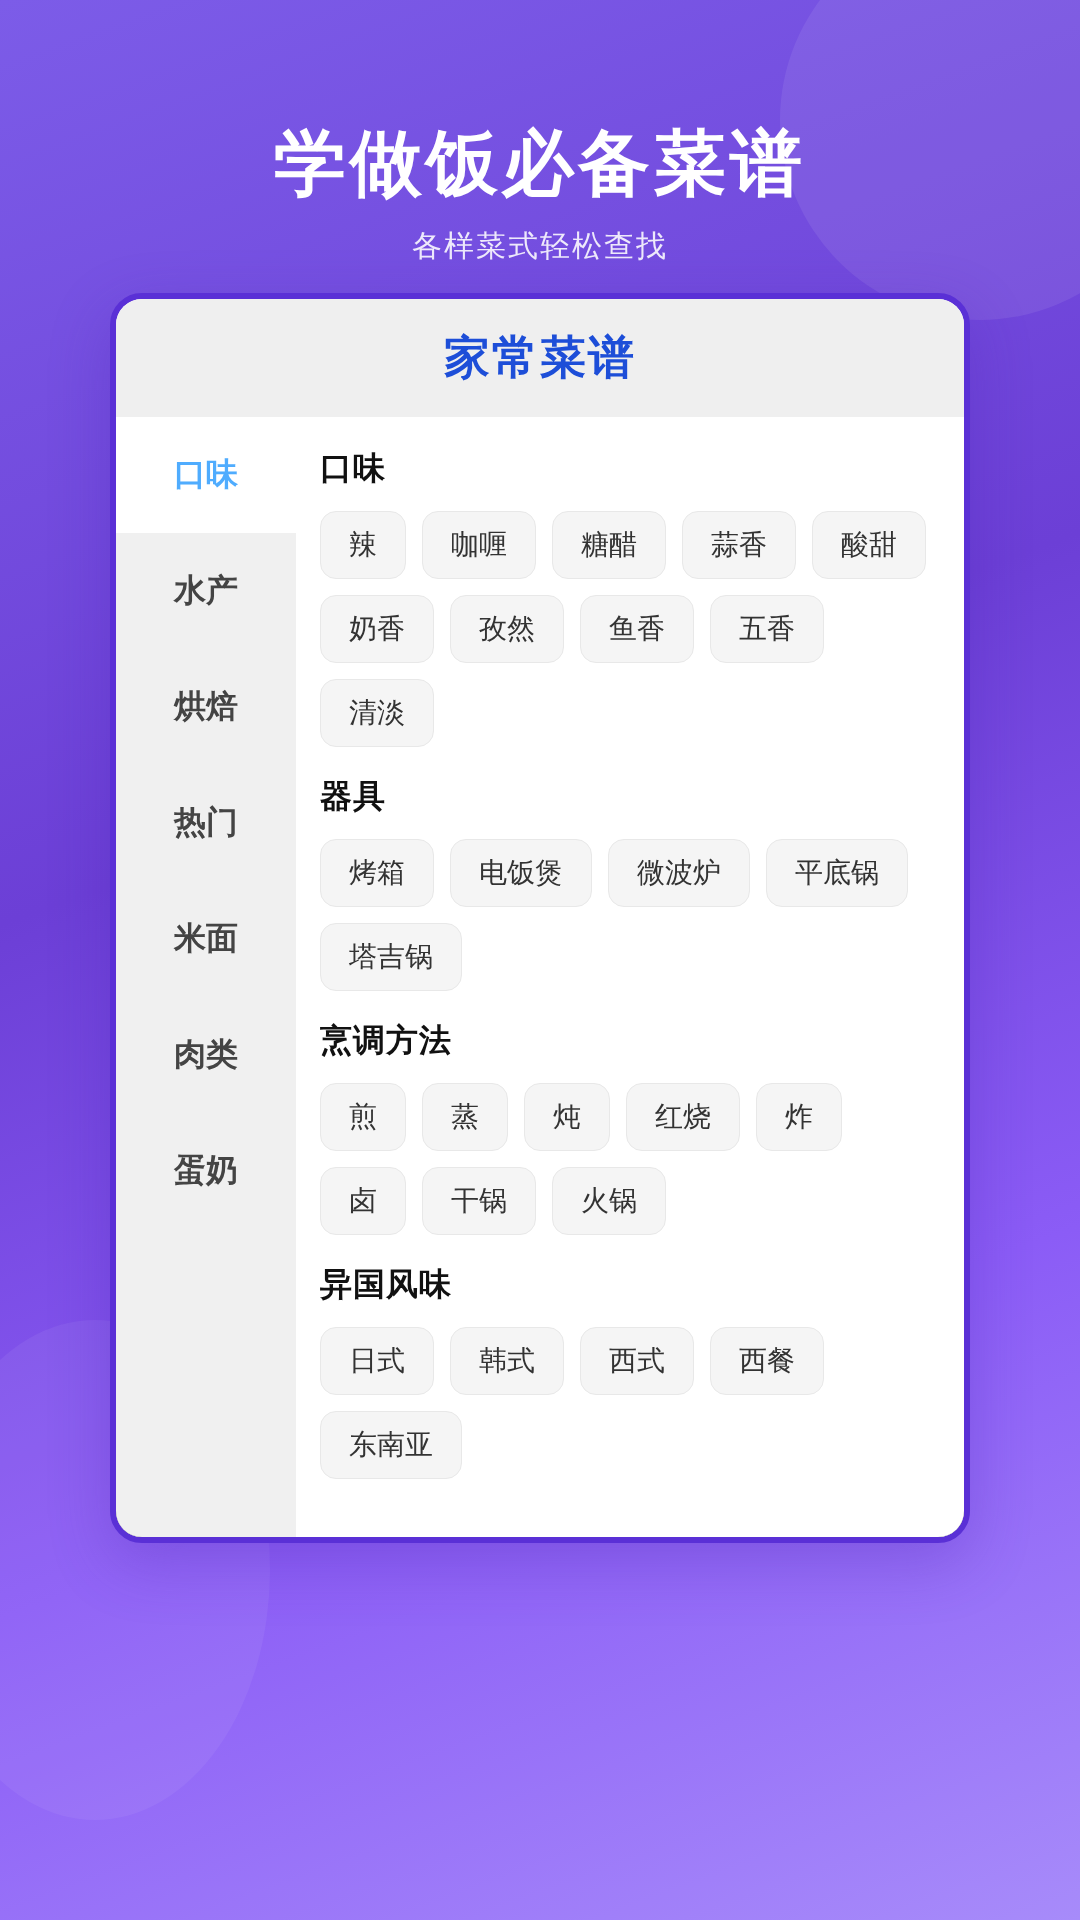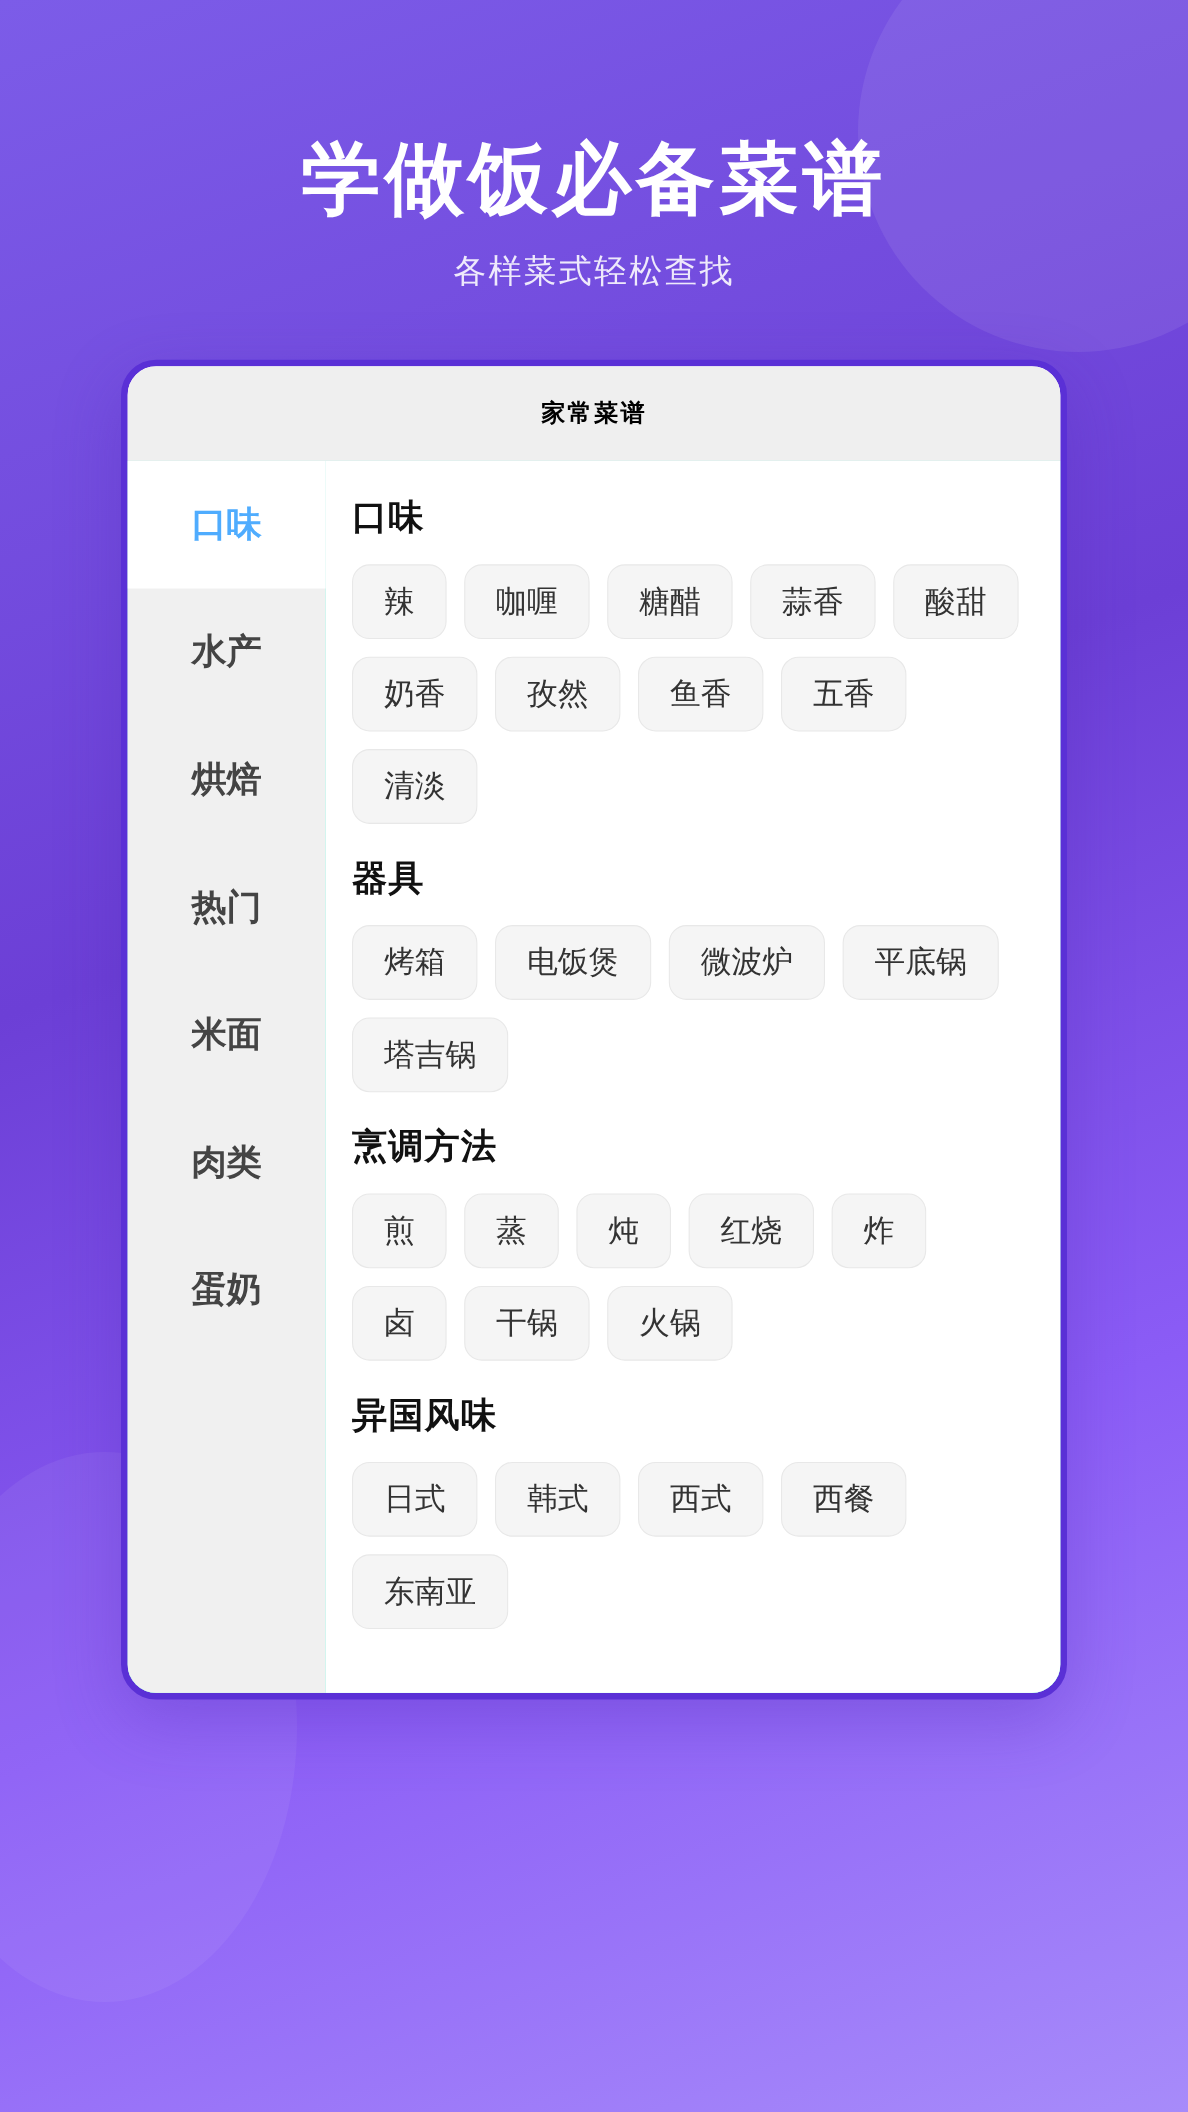--- a/index.html
+++ b/index.html
@@ -31,21 +31,21 @@
       content: '';
       position: absolute;
       width: 350px; height: 500px;
       border-radius: 50%;
       background: rgba(255,255,255,0.06);
       bottom: 100px; left: -80px;
     }
 
     .header {
       text-align: center;
-      margin-bottom: 60px;
+      margin-bottom: 26px;
       position: relative;
       z-index: 1;
     }
 
     .header-title {
       font-size: 72px;
       font-weight: 800;
       color: #ffffff;
       line-height: 1.2;
       letter-spacing: 4px;
@@ -68,30 +68,30 @@
       box-shadow: 0 20px 60px rgba(80,40,180,0.3);
       border: 6px solid #5a30d6;
       position: relative;
       z-index: 1;
     }
 
     .card-header {
       background: #efefef;
       padding: 28px 0;
       text-align: center;
-      font-size: 22px;
+      font-size: 46px;
       font-weight: 700;
-      color: #000000;
+      color: #1d4ed8;
       letter-spacing: 2px;
     }
 
     .card-body {
       display: flex;
       flex-direction: row;
-      background: #5eead4;
+      background: #737373;
     }
 
     
     .sidebar {
       width: 180px;
       flex-shrink: 0;
       background: #f0f0f0;
       display: flex;
       flex-direction: column;
     }

